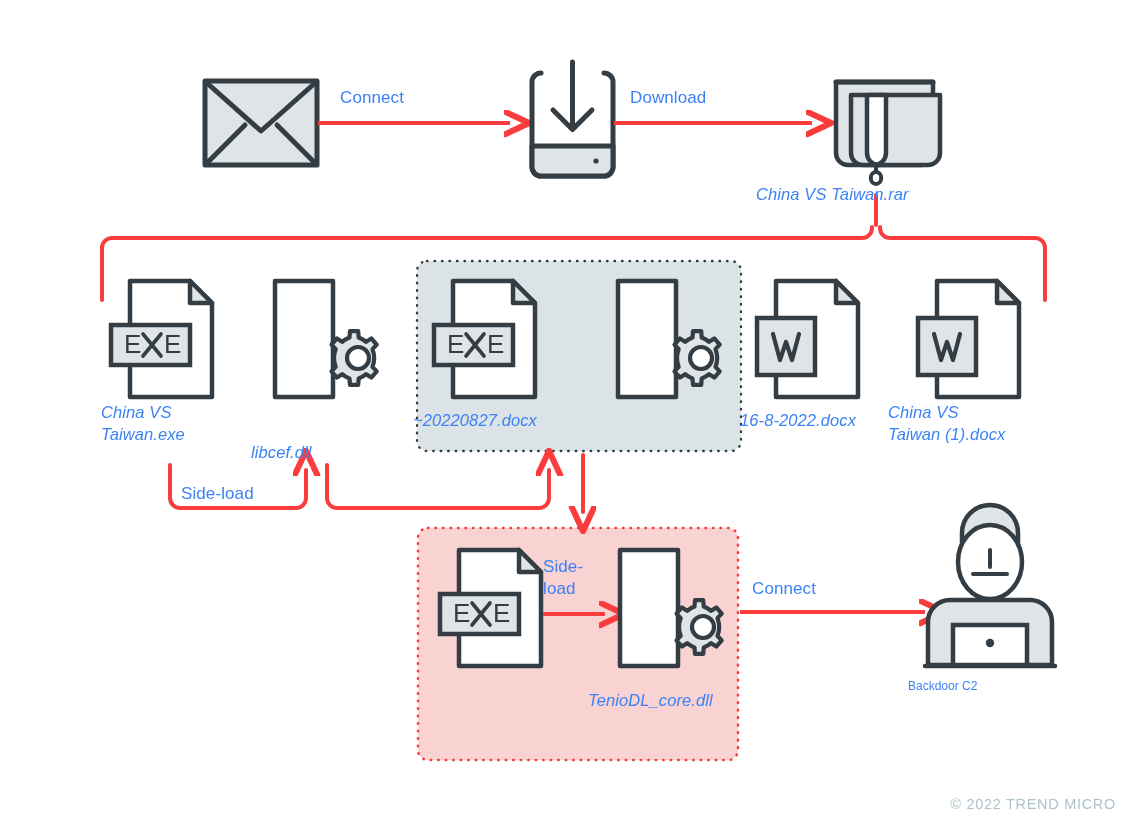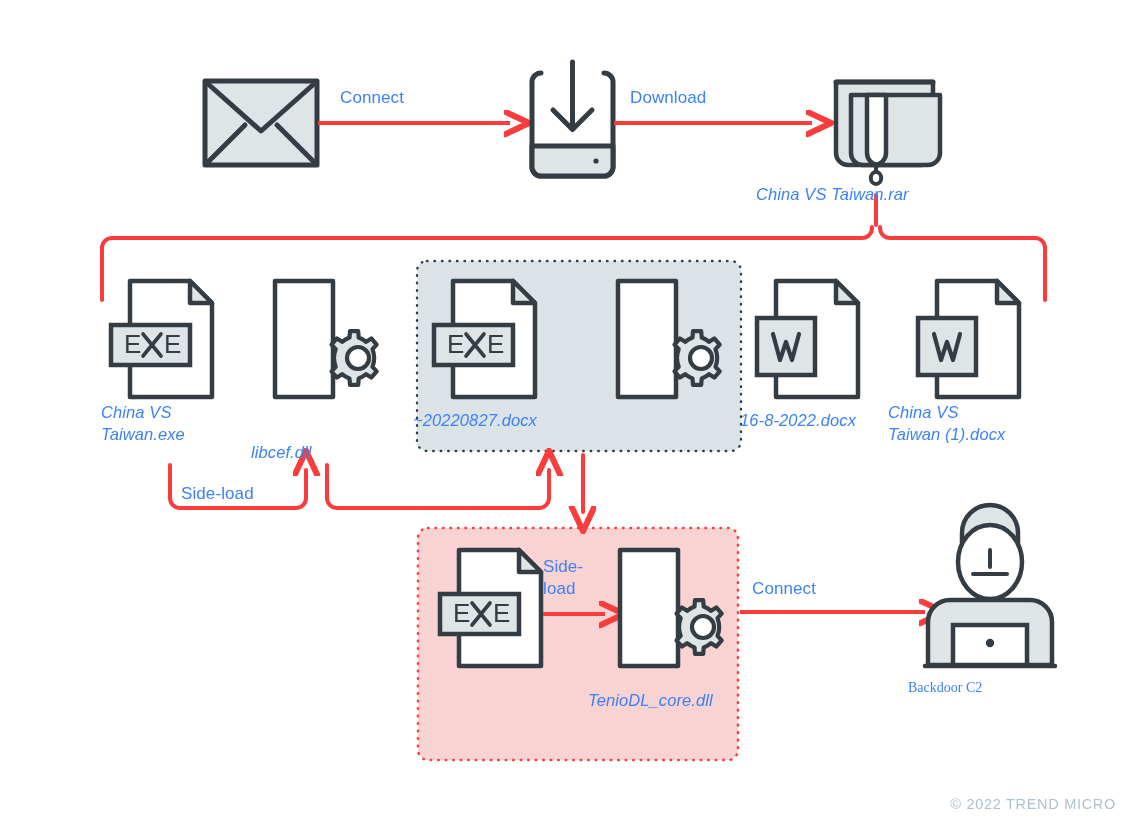--- a/index.html
+++ b/index.html
@@ -37,23 +37,22 @@
     font-size: 17px;
     font-style: normal;
     letter-spacing: 0.1px;
   }
   .lbl-file {
     font-size: 16.5px;
     font-style: italic;
     letter-spacing: 0.1px;
   }
   .lbl-node {
-    font-size: 14px;
+    font-size: 12px;
     font-style: normal;
-    font-family: Liberation Serif, serif;
   }
   .copyright {
     position: absolute;
     right: 30px;
     bottom: 22px;
     font-size: 14.5px;
     letter-spacing: 0.7px;
     color: #aec2cd;
     font-family: "Liberation Sans", sans-serif;
   }

